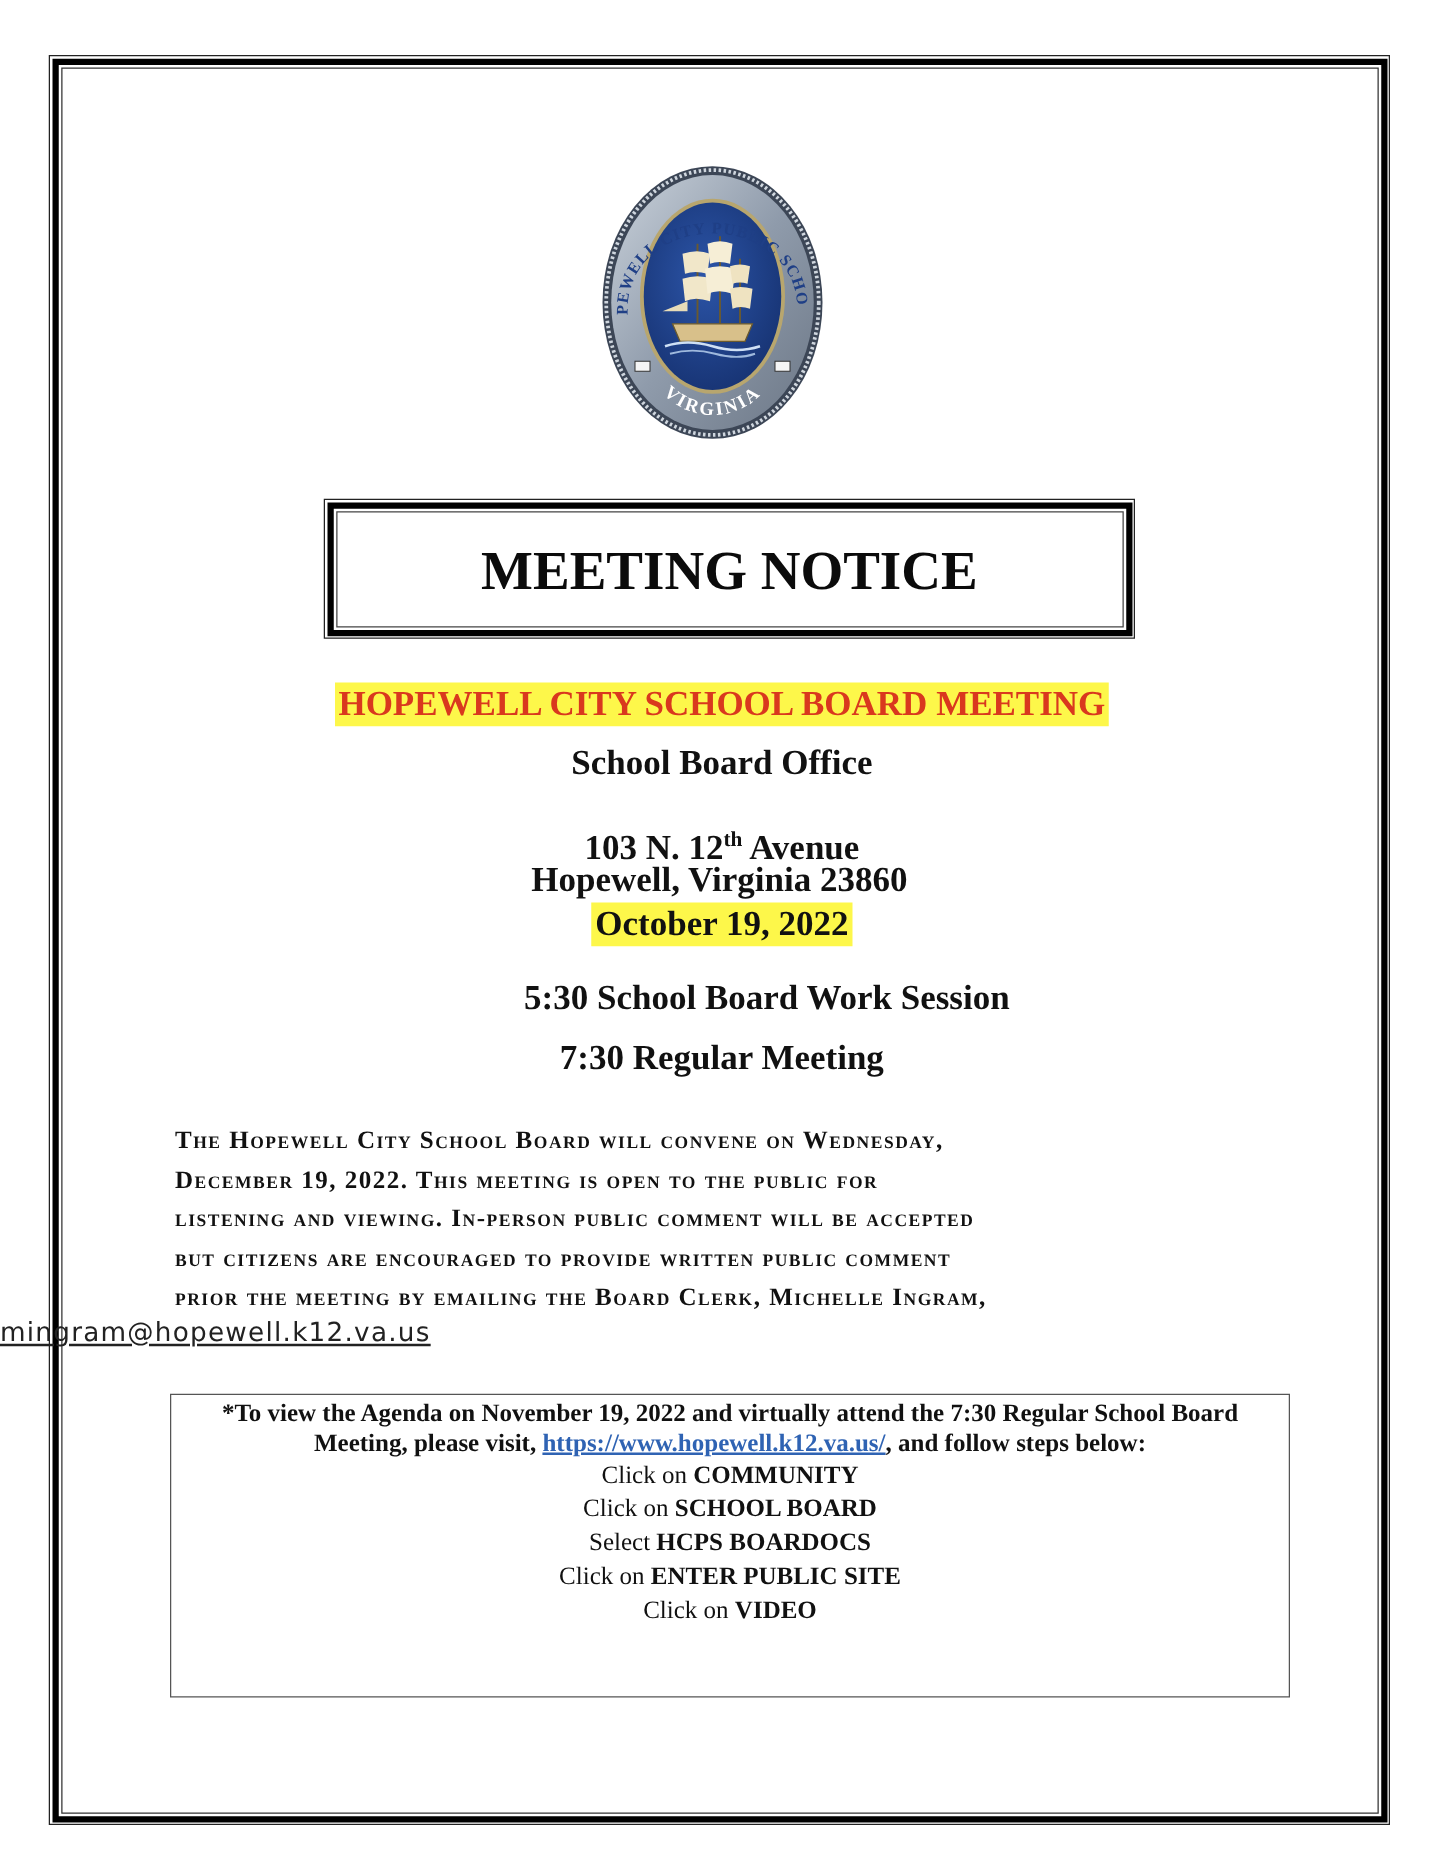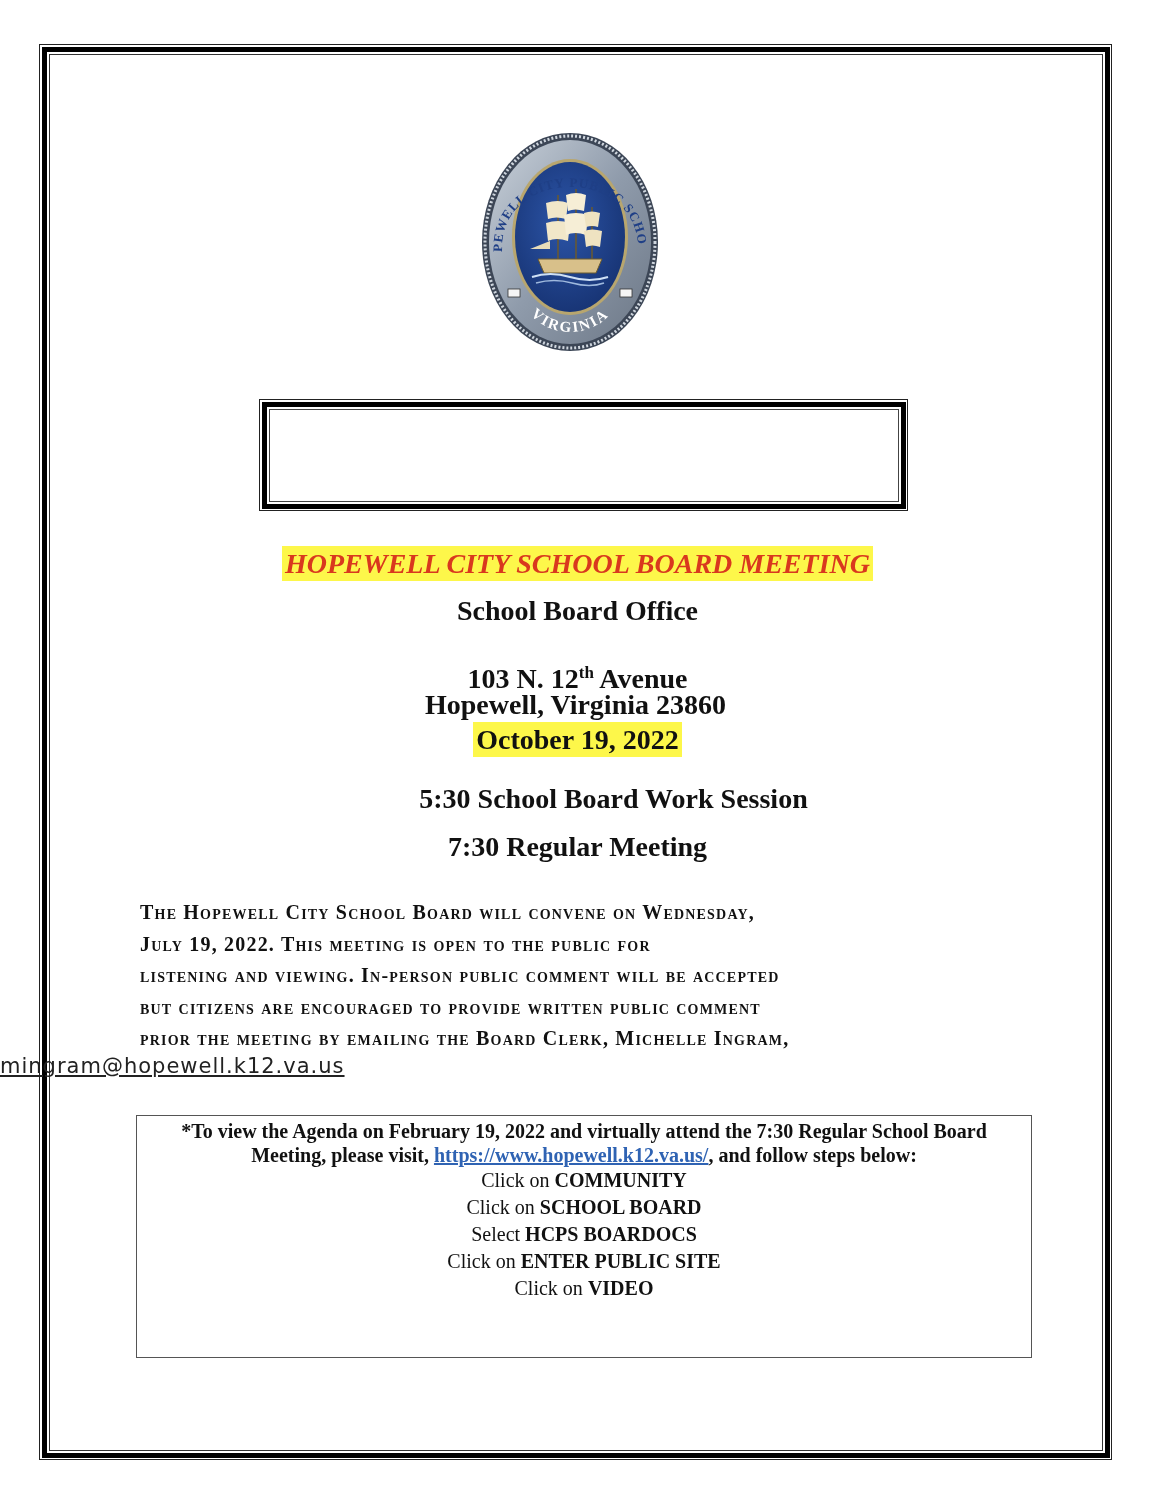--- a/index.html
+++ b/index.html
@@ -113,47 +113,48 @@
     <path d="M52 146 Q70 140 90 146 T128 146" stroke="#cfe0f5" stroke-width="2" fill="none"></path>
     <path d="M56 152 Q74 147 92 152 T124 152" stroke="#9fb9dd" stroke-width="1.5" fill="none"></path>
   </g>
   <rect x="28" y="158" width="12" height="8" fill="#f5f5f5" stroke="#333" stroke-width="0.8"></rect>
   <rect x="140" y="158" width="12" height="8" fill="#f5f5f5" stroke="#333" stroke-width="0.8"></rect>
 </svg>
 
 <div class="notice-box">
   <div class="nb-inner1"></div>
   <div class="nb-inner2"></div>
+  <div class="notice-title">MEETING NOTICE</div>
 </div>
 
-<div class="line" style="top:548px;font-style:italic;">
+<div class="line" style="top:548px;">
   <span class="hl red">HOPEWELL CITY SCHOOL BOARD MEETING</span>
 </div>
 <div class="line" style="top:595px;">School Board Office</div>
 <div class="line" style="top:663px;">
   <span>103 N. 12</span><sup>th</sup><span> Avenue</span>
 </div>
 <div class="line" style="top:689px; left:-2px;">Hopewell, Virginia 23860</div>
 <div class="line" style="top:724px;">
   <span class="hl">October 19, 2022</span>
 </div>
 <div class="line" style="top:783px; left:36px;">5:30 School Board Work Session</div>
 <div class="line" style="top:831px;">7:30 Regular Meeting</div>
 
 <div class="para" style="top:897px;">
   <div>The Hopewell City School Board will convene on Wednesday,</div>
-  <div>July 19, 2022.  This meeting is open to the public for</div>
+  <div>December 19, 2022.  This meeting is open to the public for</div>
   <div>listening and viewing.  In-person public comment will be accepted</div>
   <div>but citizens are encouraged to provide written public comment</div>
   <div>prior the meeting by emailing the Board Clerk, Michelle Ingram,</div>
 </div>
 <div class="email">mingram@hopewell.k12.va.us</div>
 
 <div class="instr-box">
   <div class="intro">
-    <span>*To view the Agenda on February 19, 2022 and virtually attend the 7:30 Regular School Board Meeting, please visit, </span><a>https://www.hopewell.k12.va.us/</a><span>, and follow steps below:</span>
+    <span>*To view the Agenda on November 19, 2022 and virtually attend the 7:30 Regular School Board Meeting, please visit, </span><a>https://www.hopewell.k12.va.us/</a><span>, and follow steps below:</span>
   </div>
   <div class="step"><span>Click on </span><b>COMMUNITY</b></div>
   <div class="step"><span>Click on </span><b>SCHOOL BOARD</b></div>
   <div class="step"><span>Select </span><b>HCPS BOARDOCS</b></div>
   <div class="step"><span>Click on </span><b>ENTER PUBLIC SITE</b></div>
   <div class="step"><span>Click on </span><b>VIDEO</b></div>
 </div>
 
 </body></html>

